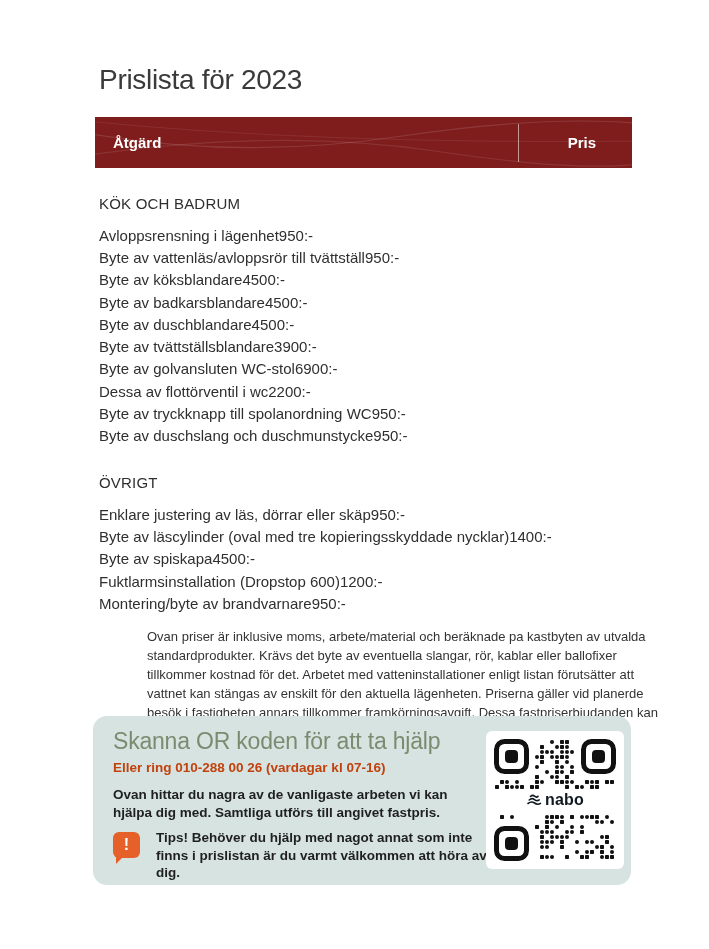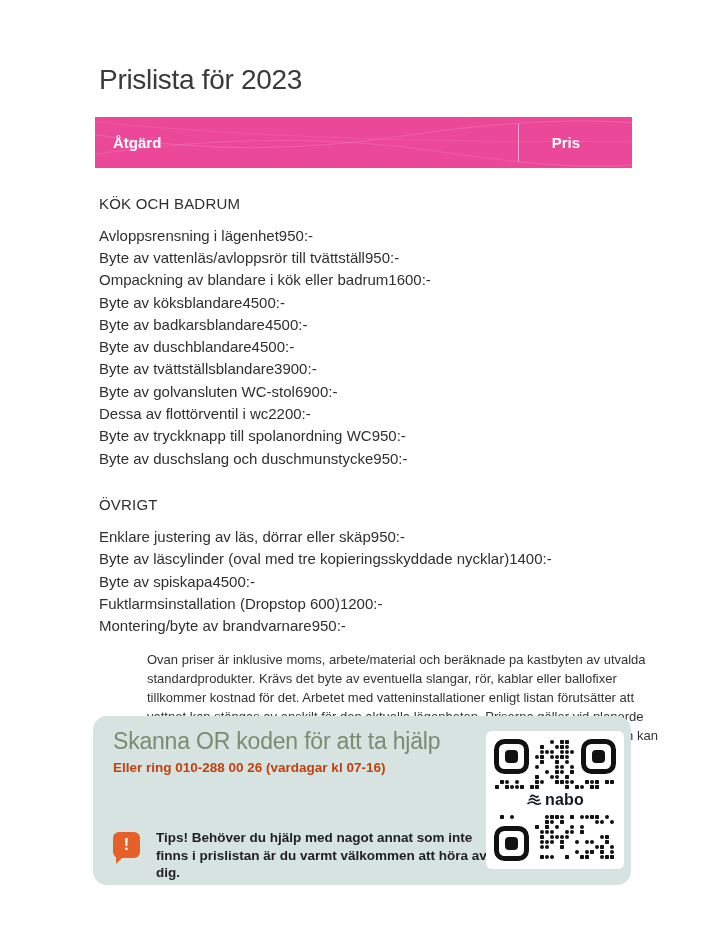--- a/index.html
+++ b/index.html
@@ -9,30 +9,30 @@
     font-family:"Liberation Sans", sans-serif; color:#2f2f2f; overflow:hidden;
   }
   
   .doc-title {
     position:absolute; left:99px; top:64px;
     font-size:28px; font-weight:400; letter-spacing:-0.3px; color:#3a3a3a;
   }
   
   .table-header-bar {
     position:absolute; left:95px; top:117px; width:537px; height:51px;
-    background:#ec4899; display:flex; align-items:center; overflow:hidden;
+    background:#7f1d1d; display:flex; align-items:center; overflow:hidden;
   }
   .table-header-bar svg.waves { position:absolute; inset:0; pointer-events:none; }
   .col-atgard {
     position:relative; z-index:1; padding-left:18px; color:#ffffff;
     font-weight:700; font-size:15px; flex:1;
   }
   .col-pris {
     position:relative; z-index:1; color:#ffffff; font-weight:700; font-size:15px;
-    padding-right:52px;
+    padding-right:36px;
   }
   .header-divider {
     position:absolute; left:423px; top:7px; height:38px; width:1px;
     background:rgba(255,255,255,.55); z-index:1;
   }
   
   .table-body { position:absolute; left:95px; top:168px; width:537px; }
   .section-heading {
     font-size:15px; font-weight:400; color:#2f2f2f; letter-spacing:.2px;
     margin:27px 0 12px; padding-left:4px;
@@ -114,24 +114,20 @@
     <div class="section-heading">KÖK OCH BADRUM</div>
       <div class="price-row">
         <span class="label">Avloppsrensning i lägenhet</span>
         <span class="price">950:-</span>
       </div>
       <div class="price-row">
         <span class="label">Byte av vattenläs/avloppsrör till tvättställ</span>
         <span class="price">950:-</span>
       </div>
       <div class="price-row">
-        <span class="label">Ompackning av blandare i kök eller badrum</span>
-        <span class="price">1600:-</span>
-      </div>
-      <div class="price-row">
         <span class="label">Byte av köksblandare</span>
         <span class="price">4500:-</span>
       </div>
       <div class="price-row">
         <span class="label">Byte av badkarsblandare</span>
         <span class="price">4500:-</span>
       </div>
       <div class="price-row">
         <span class="label">Byte av duschblandare</span>
         <span class="price">4500:-</span>
@@ -176,20 +172,21 @@
       <div class="price-row">
         <span class="label">Montering/byte av brandvarnare</span>
         <span class="price">950:-</span>
       </div>
       <div class="footnote">Ovan priser är inklusive moms, arbete/material och beräknade pa kastbyten av utvalda standardprodukter. Krävs det byte av eventuella slangar, rör, kablar eller ballofixer tillkommer kostnad för det. Arbetet med vatteninstallationer enligt listan förutsätter att vattnet kan stängas av enskilt för den aktuella lägenheten. Priserna gäller vid planerde besök i fastigheten annars tillkommer framkörningsavgift. Dessa fastpriserbjudanden kan ej kombineras med ROT-avdrag.</div>
   </div>
 
   <div class="help-box">
     <div class="help-heading">Skanna OR koden för att ta hjälp</div>
     <div class="help-phone">Eller ring 010-288 00 26 (vardagar kl 07-16)</div>
+    <div class="help-paragraph">Ovan hittar du nagra av de vanligaste arbeten vi kan hjälpa dig med. Samtliga utförs till angivet fastpris.</div>
     <div class="tip-row">
       <div class="tip-icon">!</div>
       <div class="tip-text">Tips! Behöver du hjälp med nagot annat som inte finns i prislistan är du varmt välkommen att höra av dig.</div>
     </div>
     <div class="qr-card">
       <div class="qr-wrap">
         <svg id="qr-svg" width="122" height="122" viewBox="0 0 122 122">
             <rect x="56" y="1" width="4" height="4" rx="2" fill="#111111"></rect>
             <rect x="66" y="1" width="4" height="4" rx="0.8" fill="#111111"></rect>
             <rect x="71" y="1" width="4" height="4" rx="0.8" fill="#111111"></rect>

